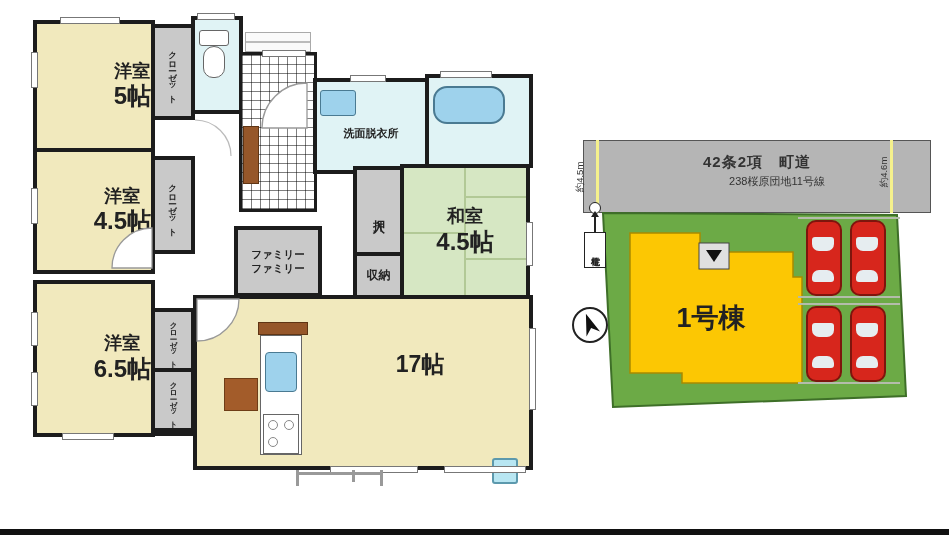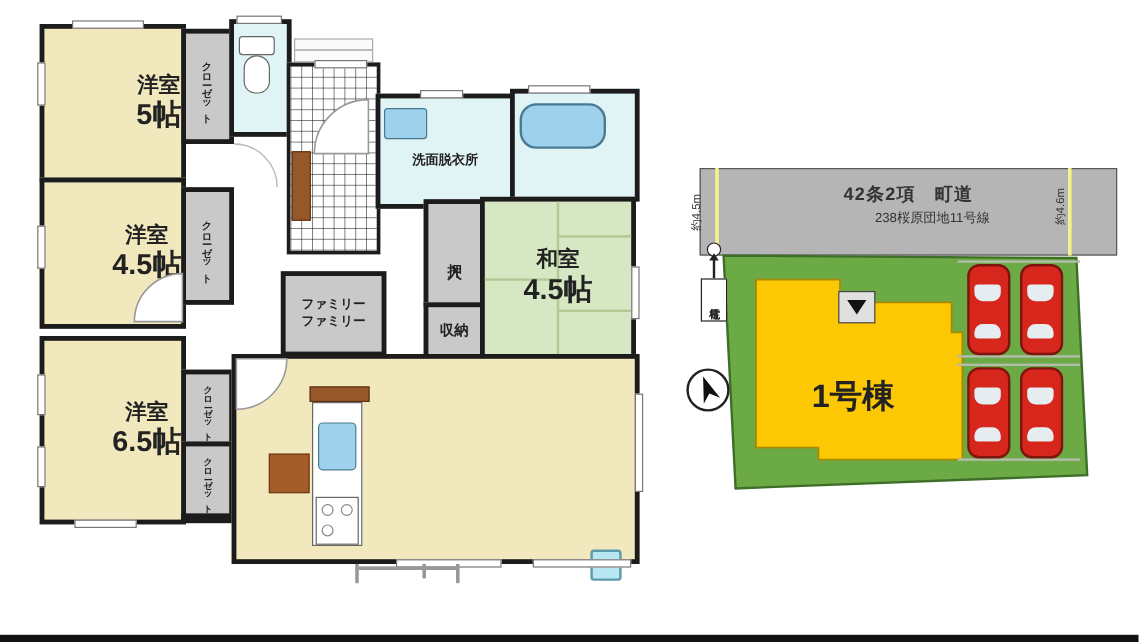--- a/index.html
+++ b/index.html
@@ -121,20 +121,21 @@
 
     <div class="abs room gray" style="left:234px;top:226px;width:88px;height:71px">
       <div style="font-size:10.5px;font-weight:600;line-height:1.25">
         <span style="display:block">ファミリー</span>
         <span style="display:block">ファミリー</span>
       </div>
     </div>
 
     <div class="abs room cream" style="left:193px;top:295px;width:340px;height:175px">
       <div class="abs rlabel" style="left:158px;top:52px;width:130px">
+        <span class="rsize" style="font-size:23px">17帖</span>
       </div>
     </div>
 
     <div class="abs" style="left:258px;top:322px;width:50px;height:13px;background:#96572a;border:1px solid #5f3514"></div>
     <div class="abs fixture" style="left:260px;top:335px;width:42px;height:120px"></div>
     <div class="abs blue-fix" style="left:265px;top:352px;width:32px;height:40px;border-radius:4px"></div>
     <div class="abs fixture" style="left:263px;top:414px;width:36px;height:40px">
       <div class="abs" style="left:4px;top:5px;width:10px;height:10px;border:1.5px solid #888;border-radius:50%"></div>
       <div class="abs" style="left:20px;top:5px;width:10px;height:10px;border:1.5px solid #888;border-radius:50%"></div>
       <div class="abs" style="left:4px;top:22px;width:10px;height:10px;border:1.5px solid #888;border-radius:50%"></div>
@@ -182,21 +183,21 @@
     <div class="abs measure" style="left:550px;top:171px;width:60px;height:12px">約4.5m</div>
     <div class="abs measure" style="left:854px;top:166px;width:60px;height:12px">約4.6m</div>
 
     <svg class="abs" style="left:0;top:0" width="949" height="535" viewBox="0 0 949 535">
       <polygon points="603,213 897,215 906,396 613,407" fill="#6caa46" stroke="#3e6f28" stroke-width="2"></polygon>
       <polygon points="630,233 700,233 700,252 793,252 793,277 802,277 802,383 682,383 682,373 630,373" fill="#fcc703" stroke="#a88a00" stroke-width="1.5"></polygon>
       <rect x="699" y="243" width="30" height="26" fill="#e0e0e0" stroke="#444" stroke-width="1"></rect>
       <polygon points="706,250 722,250 714,262" fill="#111"></polygon>
     </svg>
 
-    <div class="abs bldg-label" style="left:636px;top:312px;width:150px">1号棟</div>
+    <div class="abs bldg-label" style="left:636px;top:300px;width:150px">1号棟</div>
 
     <div class="abs" style="left:589px;top:202px;width:12px;height:12px;background:#fff;border:1.5px solid #222;border-radius:50%"></div>
     <div class="abs" style="left:594px;top:216px;width:2px;height:16px;background:#222"></div>
     <div class="abs" style="left:591px;top:211px;width:0;height:0;border-left:4px solid transparent;border-right:4px solid transparent;border-bottom:6px solid #222"></div>
     <div class="abs polebox" style="left:584px;top:232px;width:22px;height:36px">
       <span>電柱</span>
     </div>
 
     <div class="abs stall" style="left:798px;top:217px;width:102px;height:2px"></div>
     <div class="abs stall" style="left:798px;top:296px;width:102px;height:2px"></div>

